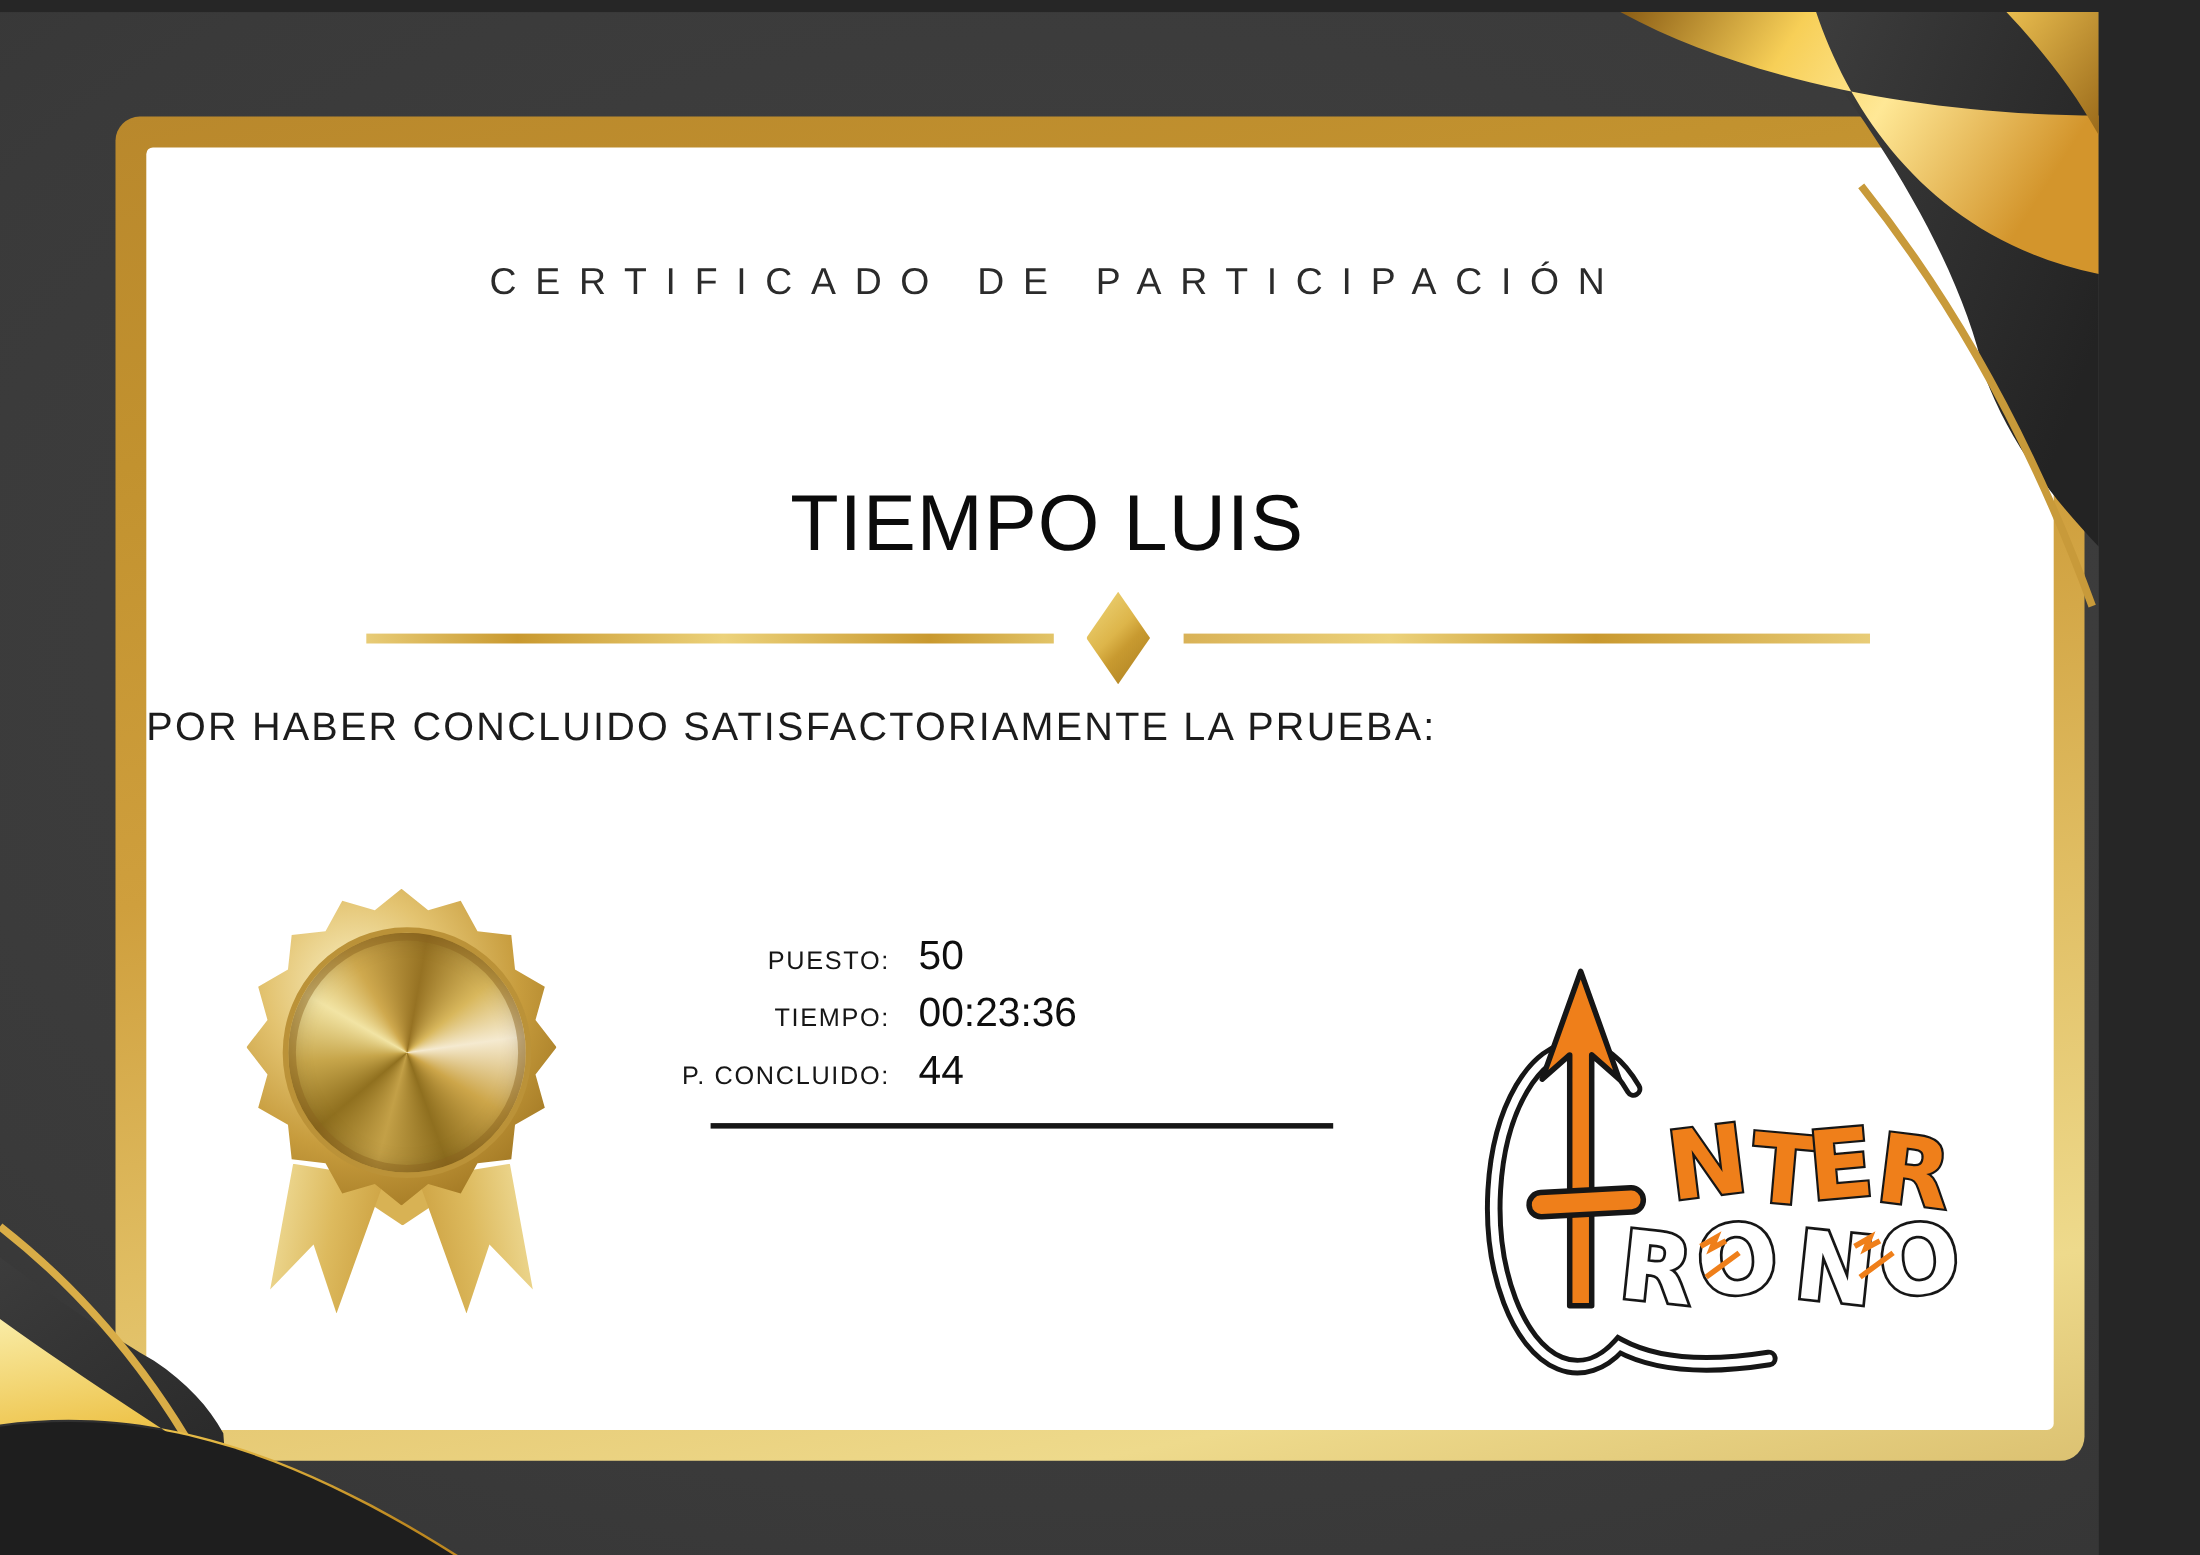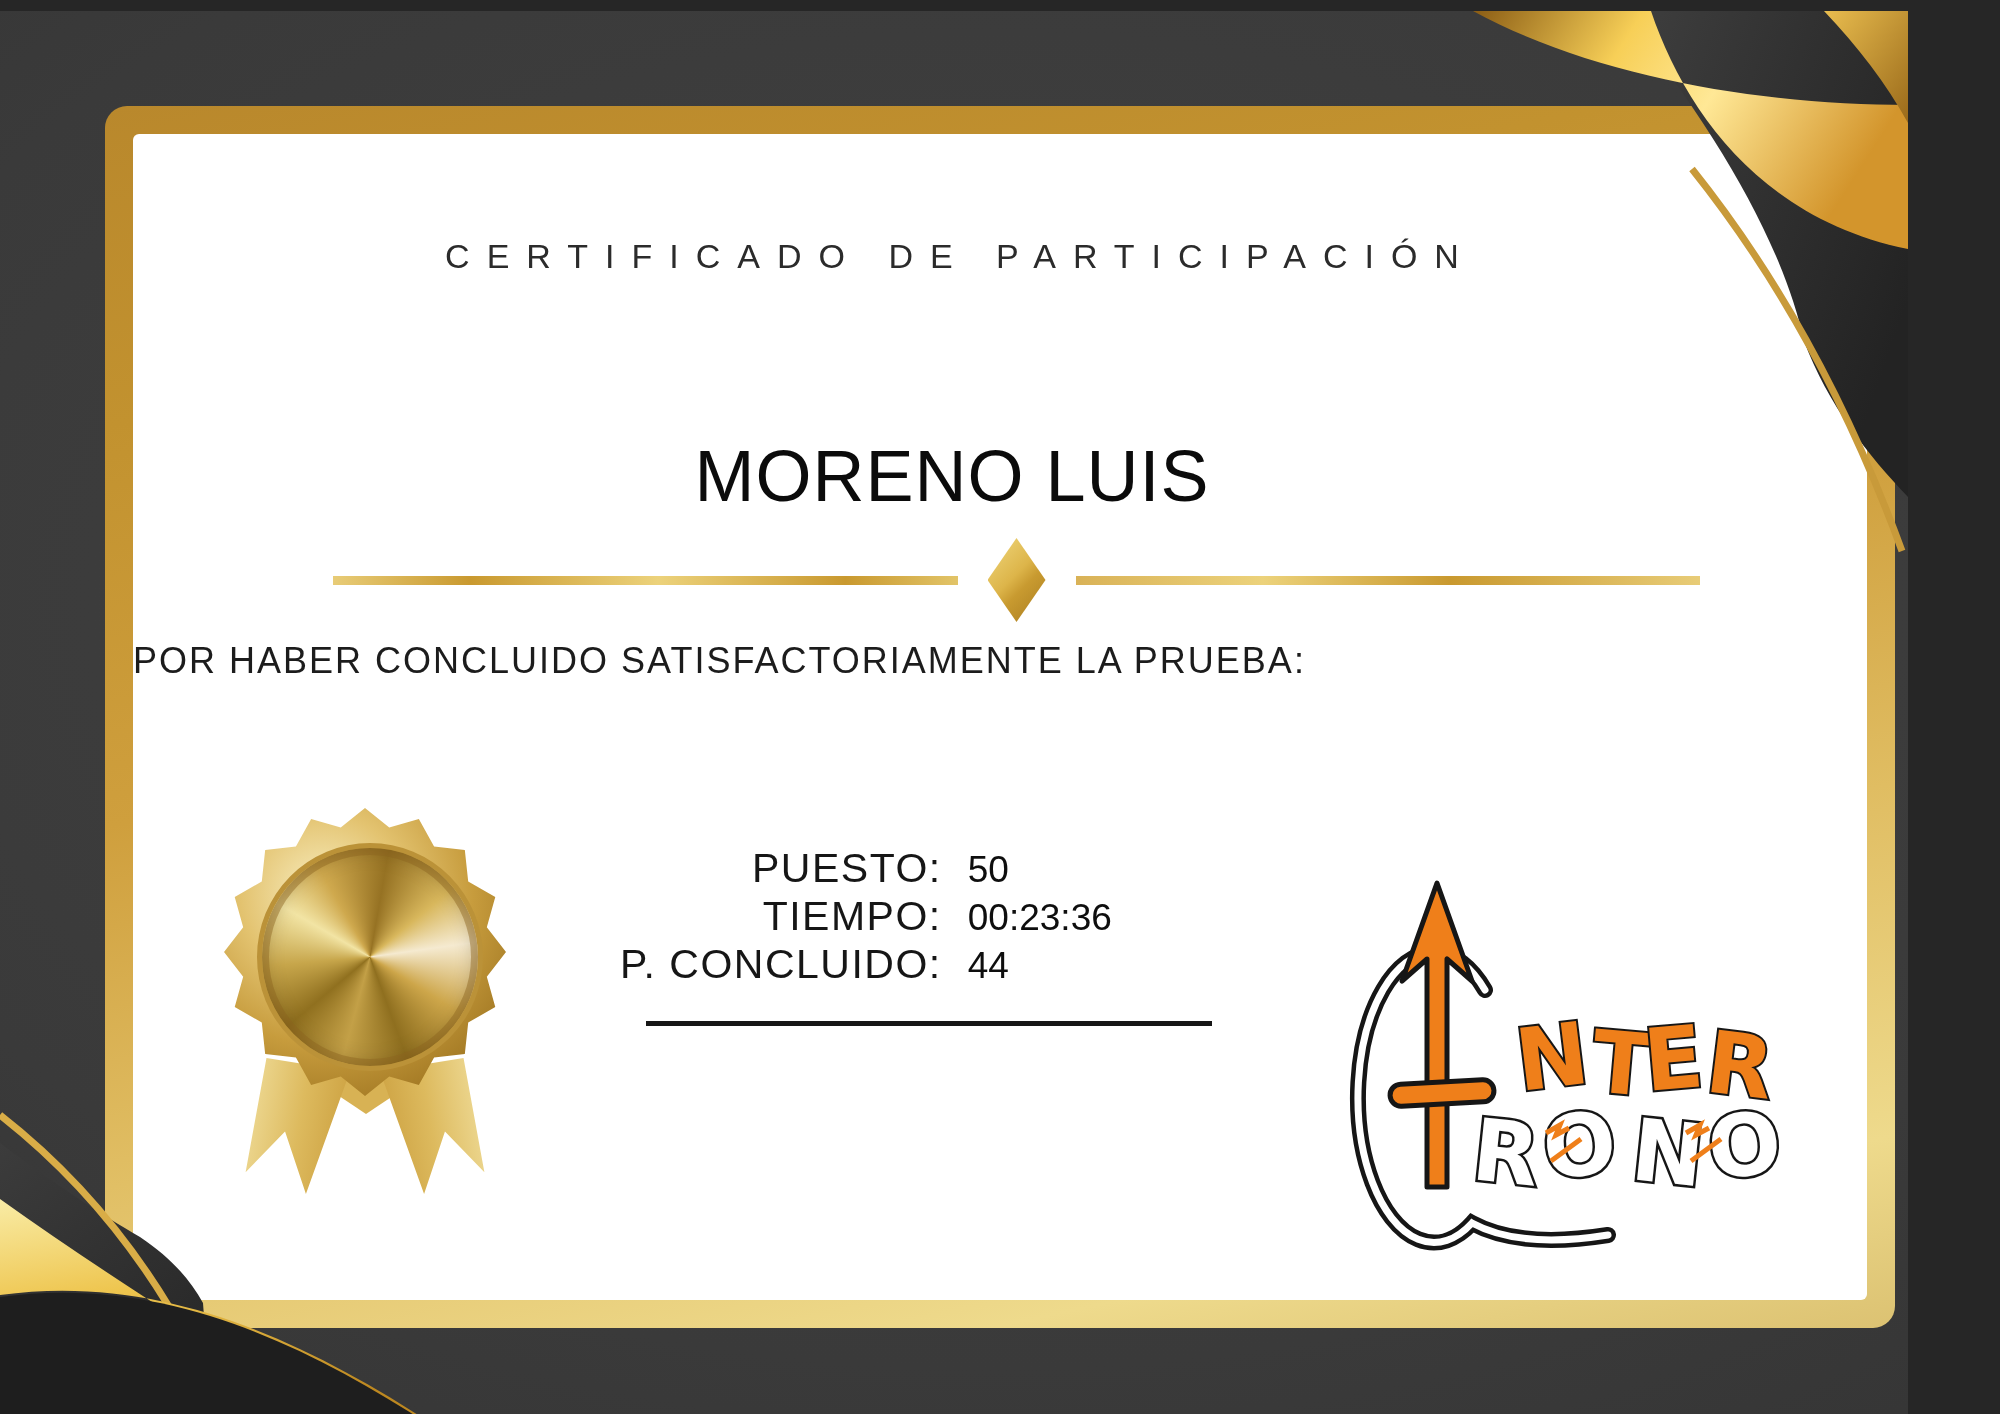--- a/index.html
+++ b/index.html
@@ -34,21 +34,21 @@
     background:linear-gradient(135deg,#f0d87e 0%,#ddb54a 45%,#c89a30 60%,#a97c1f 100%);
     clip-path:polygon(50% 0,100% 50%,50% 100%,0 50%);
   }
   .subtitle{
     position:absolute;left:133px;right:137px;top:629px;
     font-size:36px;font-weight:400;letter-spacing:2px;color:#1c1c1c;
   }
   
   .stats{position:absolute;left:620px;top:834px;border-collapse:collapse;}
   .stats td{padding:0;line-height:47px;white-space:nowrap;vertical-align:baseline;}
-  .stat-label{font-size:41px;font-weight:500;letter-spacing:1.5px;color:#161616;text-align:right;padding-right:26px !important;}
+  .stat-label{font-size:23px;font-weight:500;letter-spacing:1.5px;color:#161616;text-align:right;padding-right:26px !important;}
   .stat-value{font-size:37px;font-weight:400;color:#0e0e0e;}
   .sign-line{position:absolute;left:646px;top:1010px;width:566px;height:5px;background:#161616;}
   
   .medal{position:absolute;left:224px;top:797px;width:282px;height:392px;}
   .ribbon{position:absolute;top:250px;width:116px;height:136px;}
   .ribbon.rl{left:10px;background:linear-gradient(100deg,#f4e5a8,#ddba5e 55%,#c89b3a);
     clip-path:polygon(28% 0,100% 10%,62% 100%,44% 54%,10% 84%);}
   .ribbon.rr{left:156px;background:linear-gradient(260deg,#f4e5a8,#ddba5e 55%,#c89b3a);
     clip-path:polygon(0 10%,72% 0,90% 84%,56% 54%,38% 100%);}
   .tab{position:absolute;left:108px;top:252px;width:68px;height:54px;background:#d8b254;
@@ -73,21 +73,21 @@
 </head>
 <body>
 
 <div class="canvas">
 
   <div class="frame">
     <div class="paper"></div>
   </div>
 
   <div class="title">CERTIFICADO DE PARTICIPACIÓN</div>
-  <div class="name">MORENO LUIS</div>
+  <div class="name">TIEMPO LUIS</div>
 
   <div class="divider">
     <div class="dline left"></div>
     <div class="diamond"></div>
     <div class="dline right"></div>
   </div>
 
   <div class="subtitle">POR HABER CONCLUIDO SATISFACTORIAMENTE LA PRUEBA:</div>
 
   <table class="stats">

